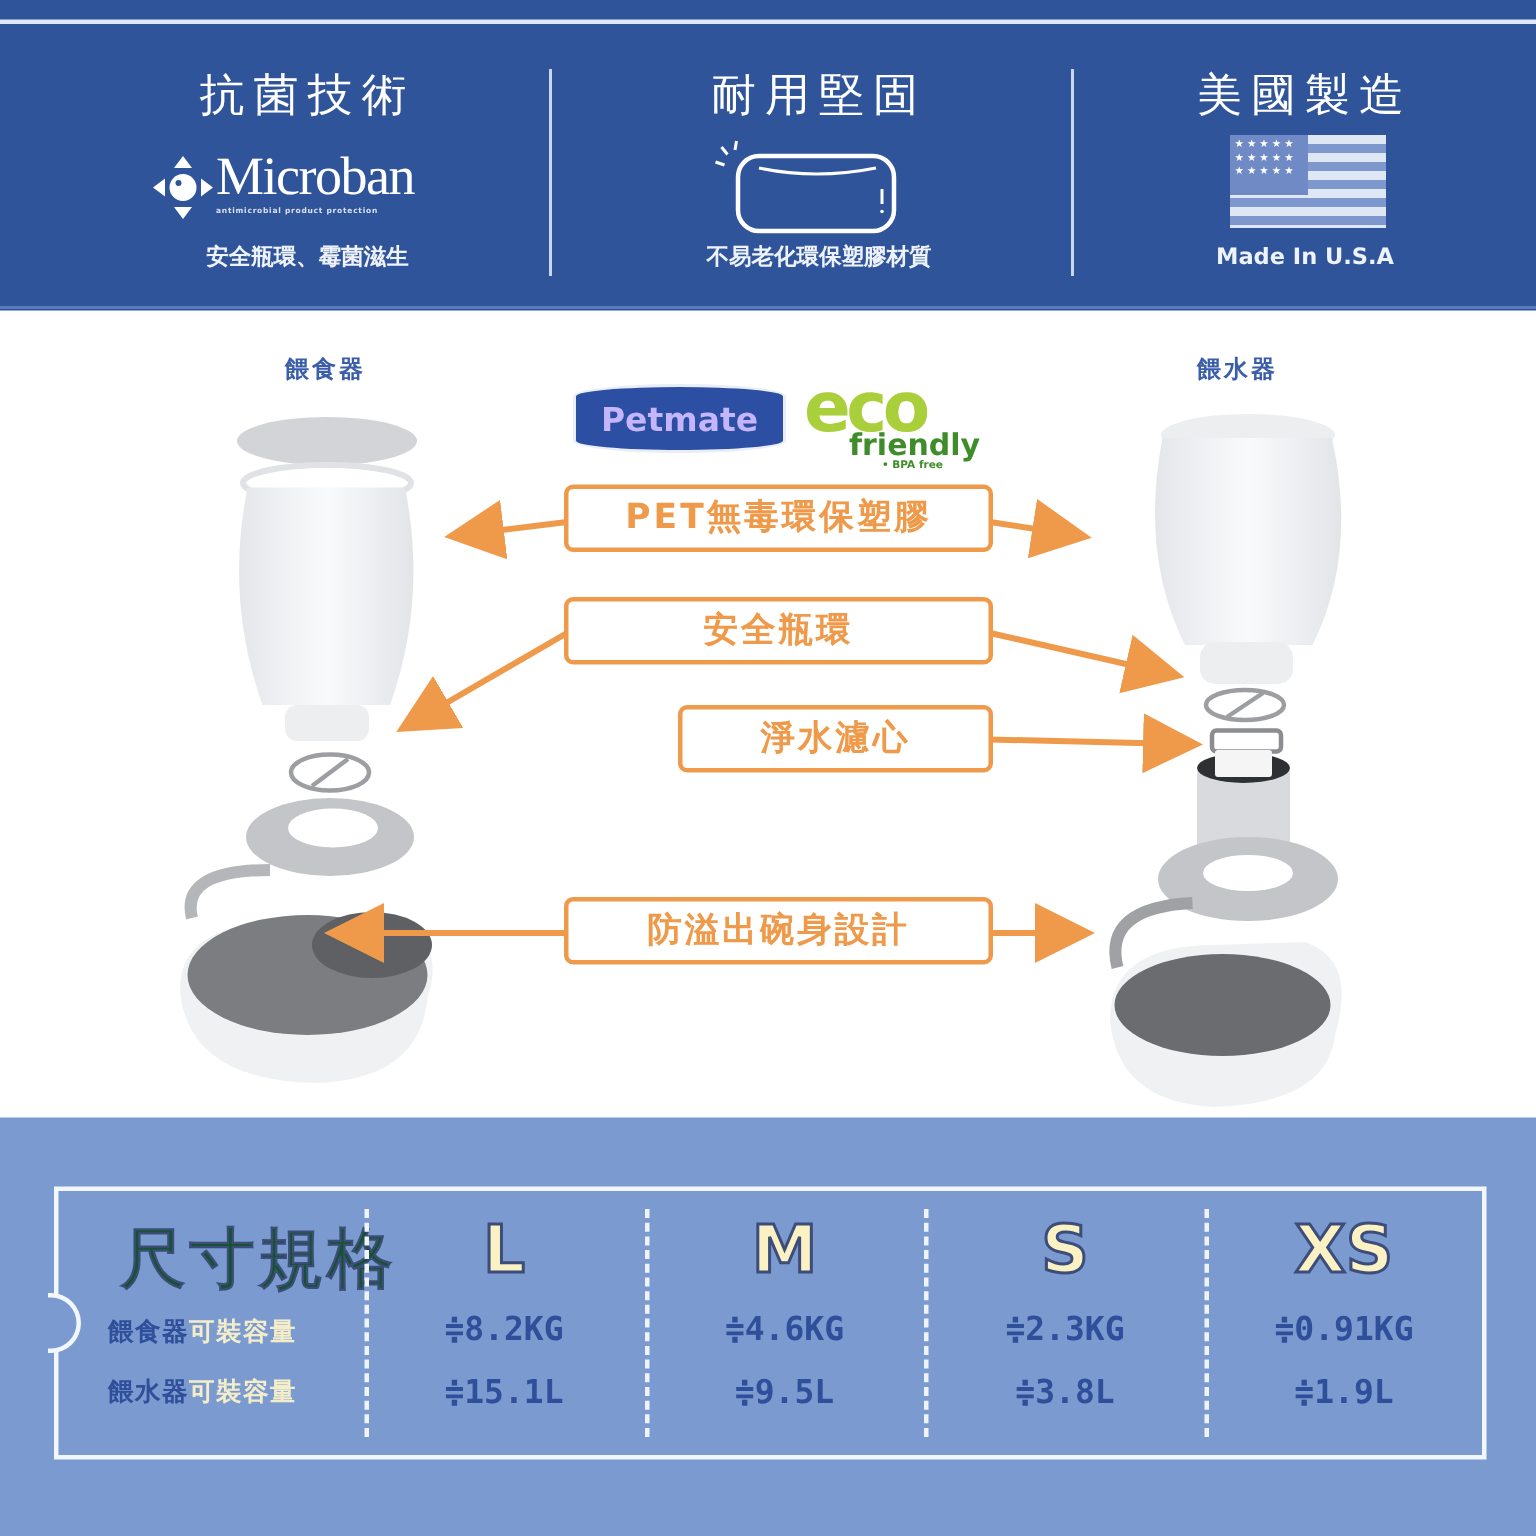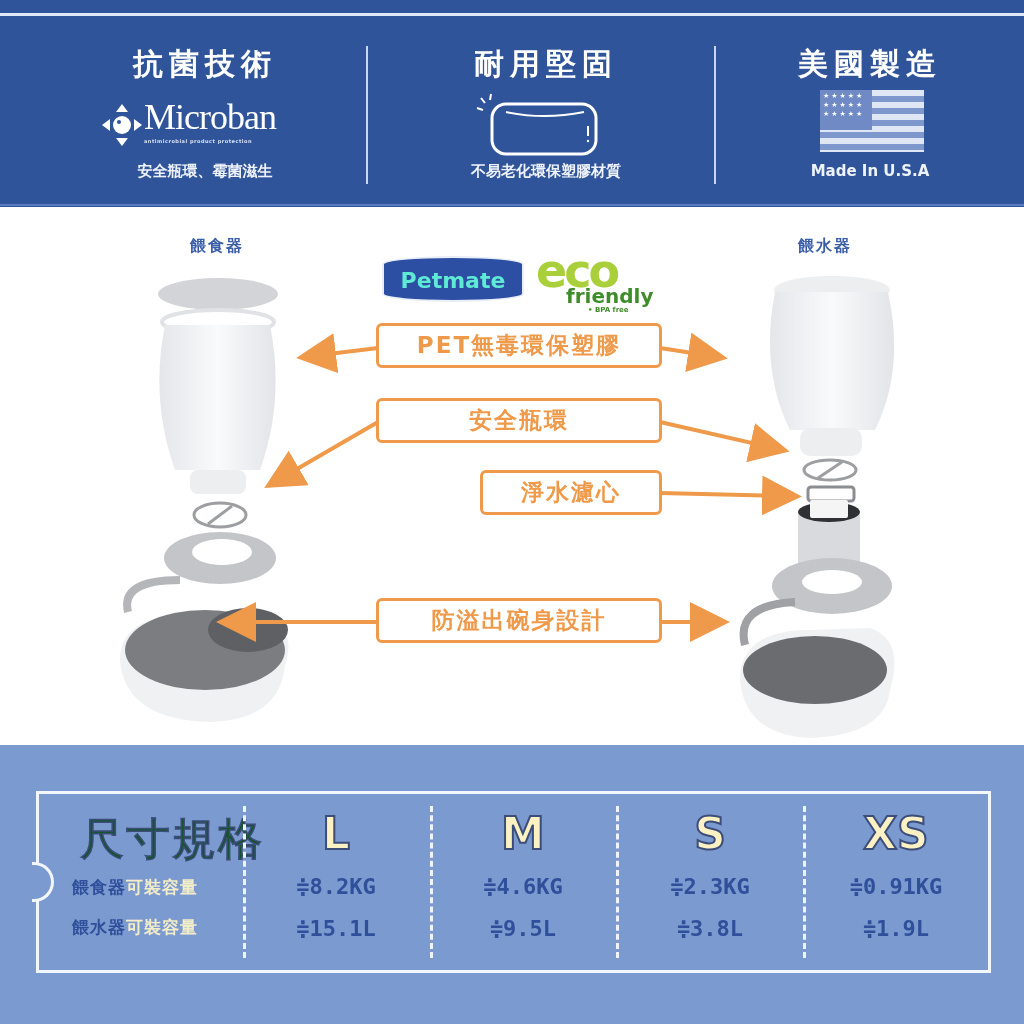--- a/index.html
+++ b/index.html
@@ -14,21 +14,21 @@
   .banner-topline {
     position: absolute; left: 0; top: 13px; width: 1024px; height: 3px; background: #dfe8f6;
   }
   .banner-bottomline {
     position: absolute; left: 0; top: 204px; width: 1024px; height: 2px; background: #5a7bbd;
   }
   .feature {
     position: absolute; top: 30px; width: 340px; height: 170px; text-align: center; color: #ffffff;
   }
   .feature-title {
-    font-size: 30px; font-weight: bold; letter-spacing: 6px; line-height: 60px; margin-top: 4px;
+    font-size: 30px; font-weight: normal; letter-spacing: 6px; line-height: 60px; margin-top: 4px;
   }
   .feature-sub {
     position: absolute; left: 0; right: 0; top: 132px; font-size: 15px; font-weight: bold; color: #eef2fa;
   }
   .divider-v {
     position: absolute; top: 46px; width: 2px; height: 138px; background: #c9d6ef;
   }
 
   
   .microban {
@@ -48,21 +48,21 @@
   .flag { position: absolute; left: 820px; top: 90px; width: 104px; height: 62px; background: #dfe6f4; }
   .flag .stripe { position: absolute; left: 0; width: 104px; height: 6px; background: #7e97cc; }
   .flag .canton { position: absolute; left: 0; top: 0; width: 52px; height: 40px; background: #6f8ac5; color:#fff; font-size:7px; line-height:9px; padding:2px 3px; letter-spacing:2px; }
 
   
   .product-label {
     position: absolute; top: 236px; font-size: 16px; font-weight: bold; color: #3a5ea8; letter-spacing: 2px;
   }
   .petmate {
     position: absolute; left: 382px; top: 256px; width: 142px; height: 46px;
-    background: #2d4fa3; border-radius: 50% / 18%; color: #5eead4;
+    background: #2d4fa3; border-radius: 50% / 18%; color: #c4b5fd;
     font-size: 22px; font-weight: bold; text-align: center; line-height: 46px;
     border: 2px solid #e8edf7;
   }
   .eco { position: absolute; left: 536px; top: 254px; width: 110px; height: 64px; }
   .eco .eco-word { position:absolute; left:0; top:-10px; font-size:46px; font-weight:bold; color:#a9cf3a; letter-spacing:-3px; }
   .eco .friendly { position:absolute; left:30px; top:30px; font-size:20px; font-weight:bold; color:#3f8d2a; }
   .eco .bpa { position:absolute; left:52px; top:52px; font-size:7px; font-weight:bold; color:#3f8d2a; }
 
   .callout {
     position: absolute; height: 45px; border: 3px solid #ef9a4a; border-radius: 6px; background: #fff;
@@ -220,21 +220,21 @@
     <line x1="378" y1="422" x2="278" y2="480" marker-end="url(#ah)"></line>
     <line x1="660" y1="422" x2="774" y2="448" marker-end="url(#ah)"></line>
     <line x1="660" y1="493" x2="786" y2="496" marker-end="url(#ah)"></line>
     <line x1="378" y1="622" x2="232" y2="622" marker-end="url(#ah)"></line>
     <line x1="660" y1="622" x2="714" y2="622" marker-end="url(#ah)"></line>
   </g>
 </svg>
 
 <div class="callout" style="left:376px; top:323px; width:286px;">PET無毒環保塑膠</div>
 <div class="callout" style="left:376px; top:398px; width:286px;">安全瓶環</div>
-<div class="callout" style="left:452px; top:470px; width:182px;margin-left:28px;">淨水濾心</div>
+<div class="callout" style="left:452px; top:470px; width:210px;">淨水濾心</div>
 <div class="callout" style="left:376px; top:598px; width:286px;">防溢出碗身設計</div>
 
 <div class="spec-bg"></div>
 <div class="spec-box"></div>
 <div class="notch"></div>
 
 <div class="spec-title">尺寸規格</div>
 <div class="row-label" style="top:876px;">
   <span class="a">餵食器</span><span class="b">可裝容量</span>
 </div>

